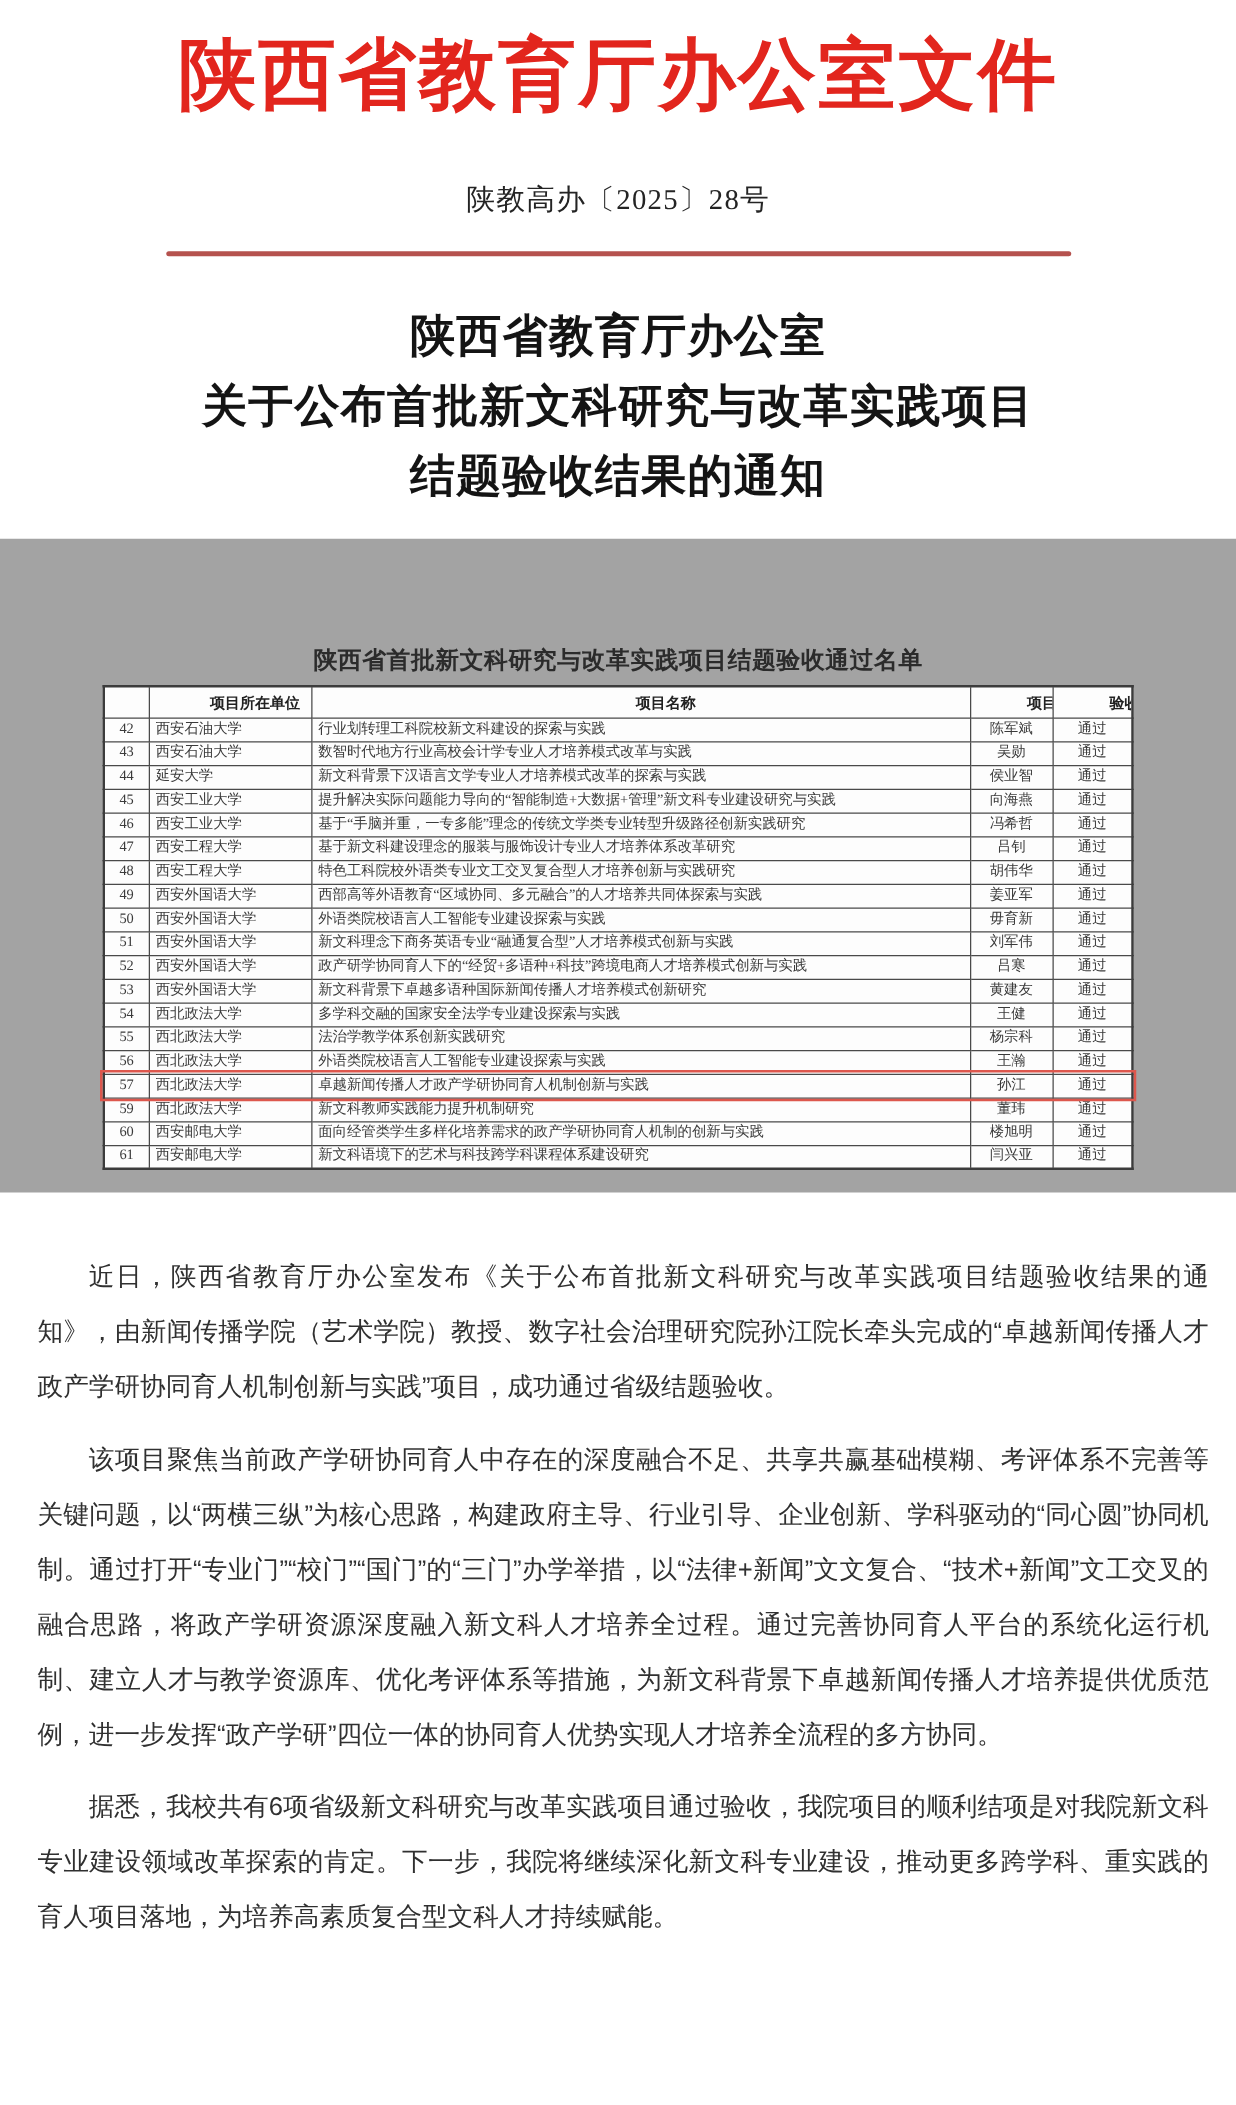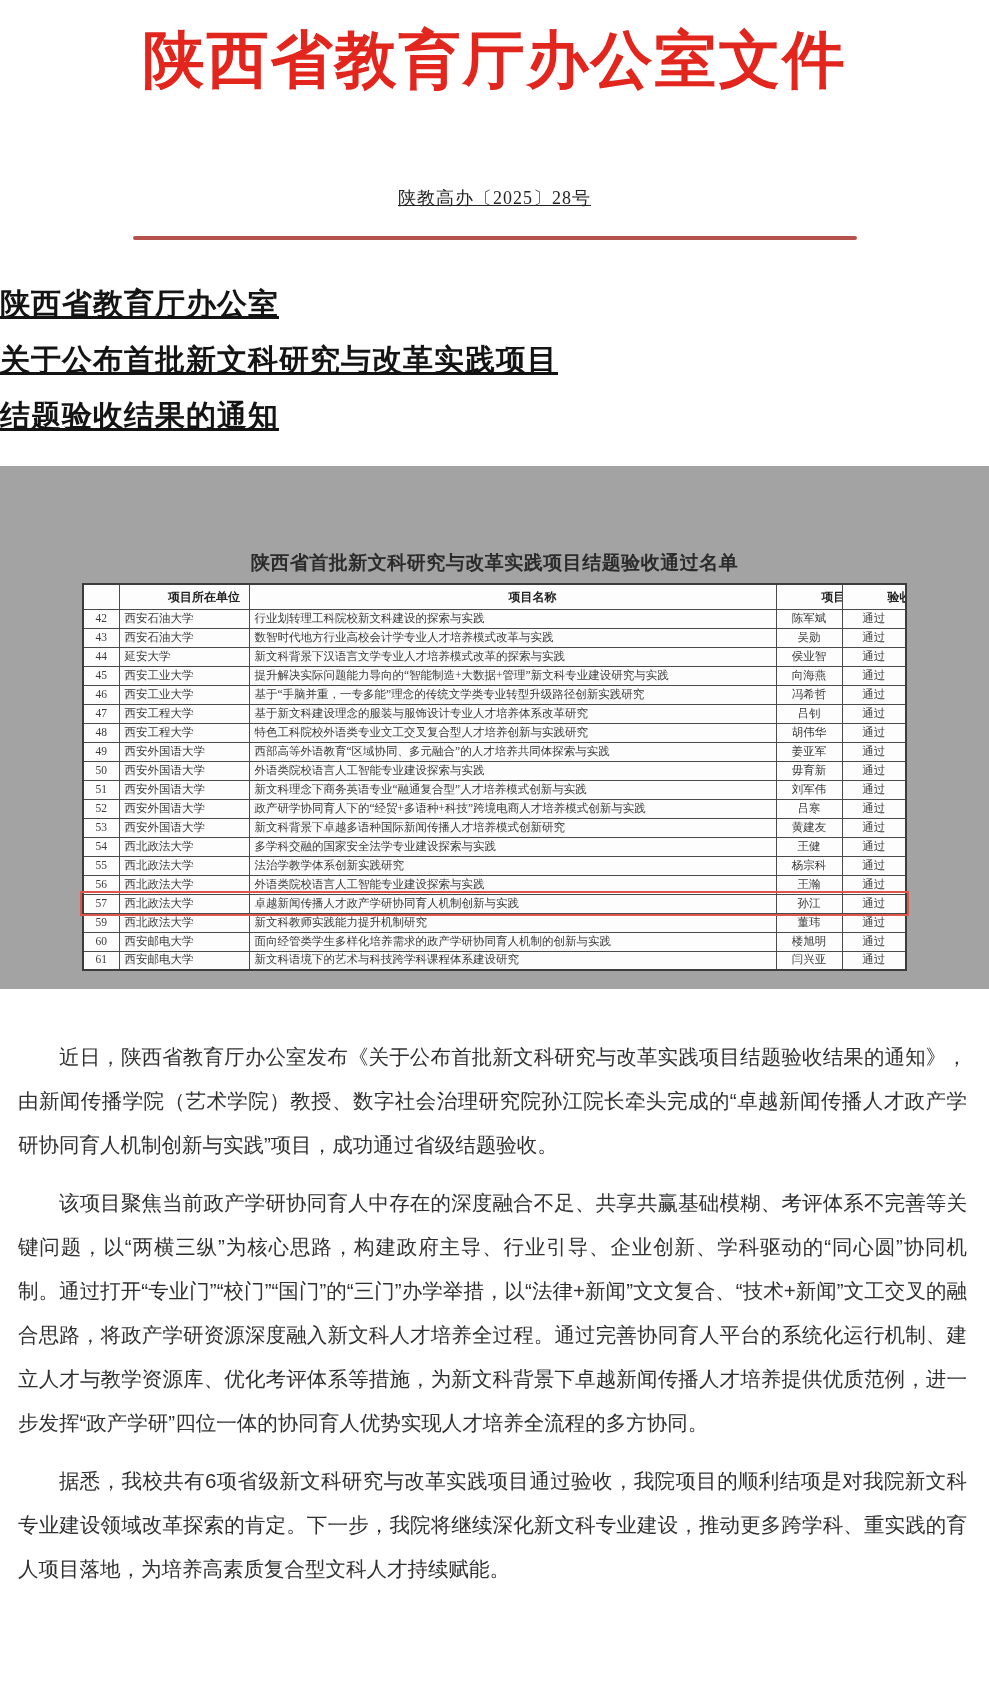--- a/index.html
+++ b/index.html
@@ -17,44 +17,42 @@
   .doc-header { text-align: center; }
   .red-title {
     margin-top: 18px;
     font-size: 62px;
     font-weight: 700;
     letter-spacing: 2px;
     color: #e2251d;
     font-family: "Liberation Serif", "DejaVu Serif", serif;
   }
   .doc-number {
-    margin-top: 84px;
-    font-size: 18px;
+    margin-top: 42px;
+    font-size: 23px;
     color: #242424;
     letter-spacing: 1px;
-    text-decoration: underline;
   }
   .red-divider {
     width: 724px;
     height: 4px;
     margin: 26px auto 0 auto;
     background: #b5524e;
     border-radius: 2px;
   }
 
   
   .doc-title {
     margin-top: 36px;
-    text-align: left;
-    font-size: 30px;
+    text-align: center;
+    font-size: 36px;
     font-weight: 700;
     color: #141414;
     line-height: 56px;
     letter-spacing: 1px;
-    text-decoration: underline;
   }
 
   
   .table-sheet {
     margin-top: 22px;
     background: #a3a3a3;
     padding: 84px 0 18px 0;
   }
   .table-title {
     text-align: center;
@@ -98,20 +96,21 @@
   }
 
   
   .article {
     padding: 46px 22px 30px 18px;
     font-family: "Liberation Sans", "DejaVu Sans", sans-serif;
     font-size: 20.5px;
     color: #303030;
     line-height: 44px;
     text-align: justify;
+    margin-left: 12px;
   }
   .article p { text-indent: 2em; margin-bottom: 14px; }
 </style>
 </head>
 <body>
 
 <div class="page">
 
   <header class="doc-header">
     <h1 class="red-title">陕西省教育厅办公室文件</h1>

